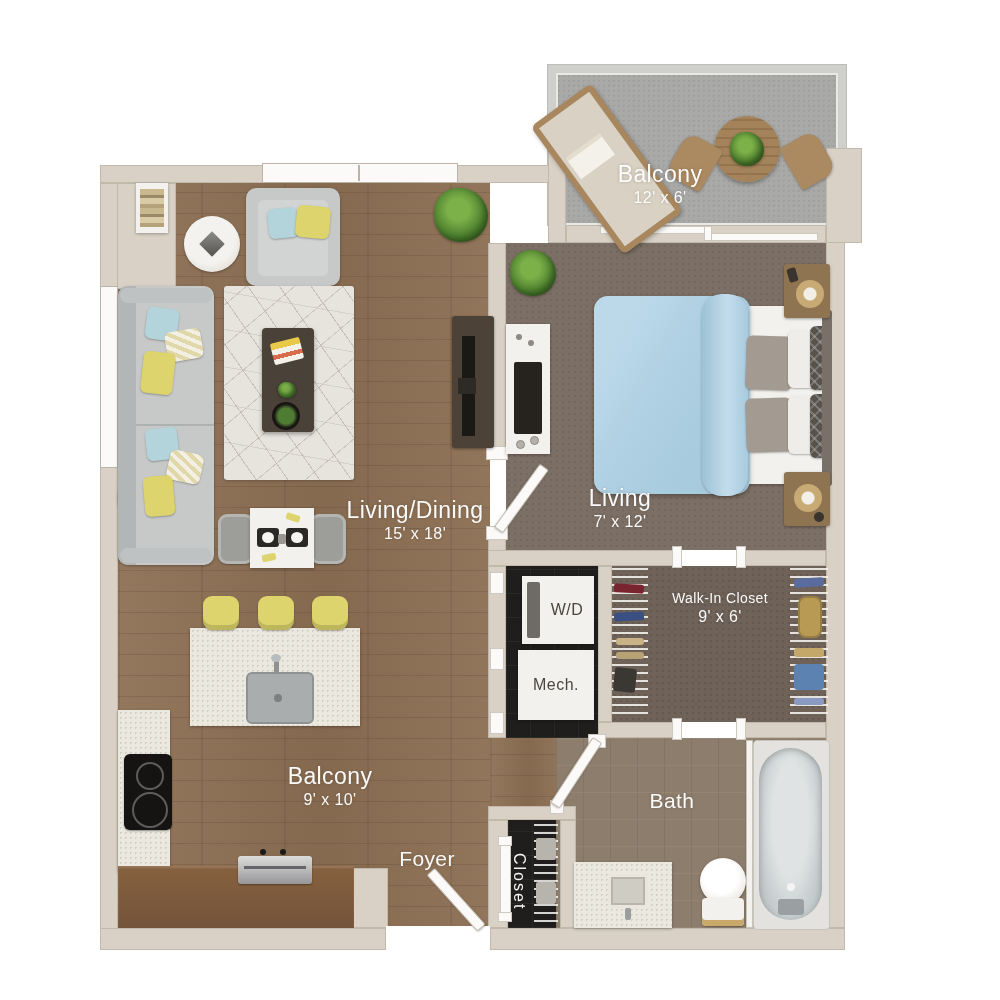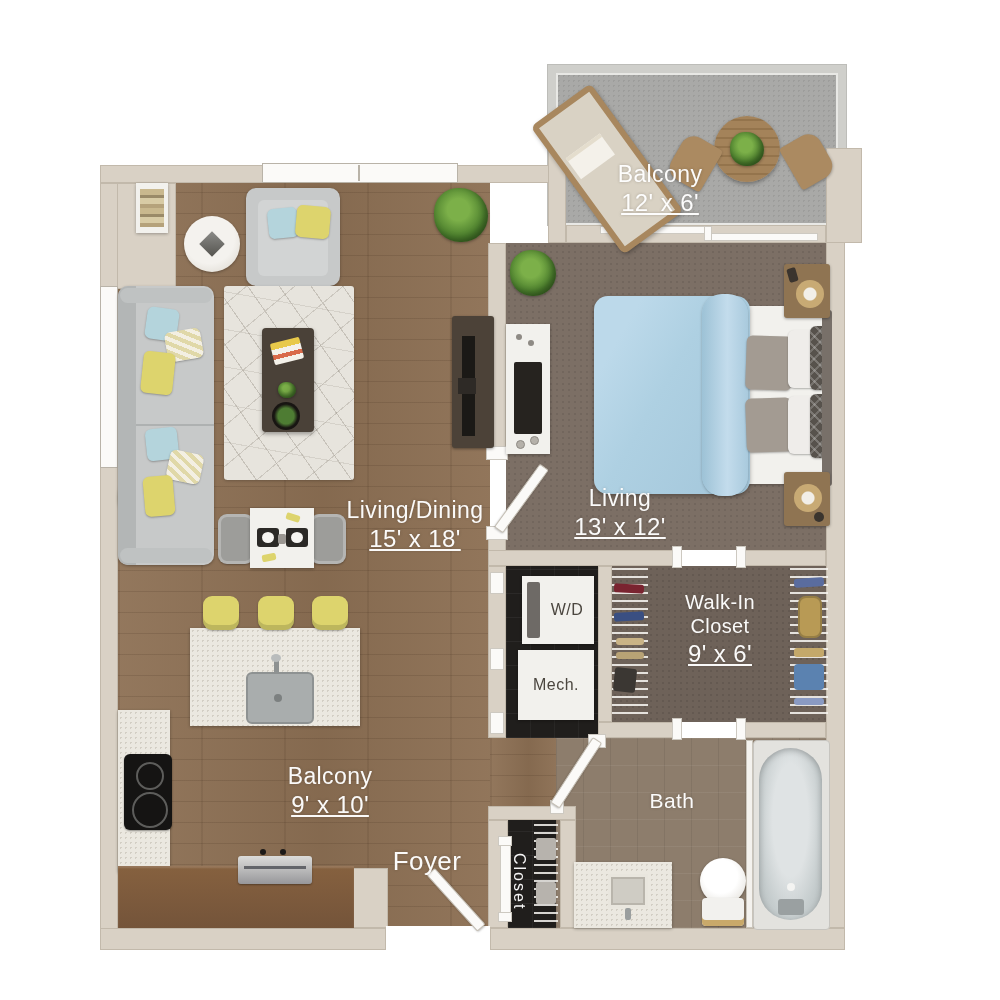--- a/index.html
+++ b/index.html
@@ -46,21 +46,21 @@
       repeating-linear-gradient(-40deg, rgba(150,143,132,.34) 0 1px, transparent 1px 31px),
       repeating-linear-gradient(10deg, rgba(150,143,132,.22) 0 1px, transparent 1px 37px);}
   .round-table{border-radius:50%;background:radial-gradient(circle at 45% 40%, #f4f2ee 0 55%, #dedad2 90%);box-shadow:0 1px 3px rgba(0,0,0,.3);}
   .xbase{position:absolute;left:50%;top:50%;width:18px;height:18px;transform:translate(-50%,-50%) rotate(45deg);background:linear-gradient(135deg,#8b8b88,#55544f);}
   .stool{background:#ddd46d;border-radius:9px;box-shadow:inset 0 -5px 0 rgba(0,0,0,.14), 0 1px 2px rgba(0,0,0,.3);}
   .chair{background:#9d9d9a;border-radius:9px;box-shadow:inset 0 0 0 3px rgba(255,255,255,.25), 0 1px 2px rgba(0,0,0,.3);}
   .wood-balc{background:#ab8a61;}
   
   .label{color:rgba(255,255,255,.97);text-align:center;line-height:1.22;letter-spacing:.4px;text-shadow:0 0 3px rgba(60,50,40,.3);}
   .label .nm{display:block;font-size:23px;}
-  .label .dm{display:block;font-size:24px;text-decoration:underline;}
+  .label .dm{display:block;font-size:16px;}
   .label-sm{color:#4b463f;font-size:16px;letter-spacing:.5px;display:flex;align-items:center;justify-content:center;}
   .vtext{writing-mode:vertical-rl;text-orientation:mixed;color:rgba(255,255,255,.96);font-size:16px;letter-spacing:2px;display:flex;align-items:center;justify-content:center;}
 </style>
 </head>
 <body>
 
 <div id="plan">
 
   <div class="abs wood" style="left:118px;top:183px;width:372px;height:745px;"></div>
   <div class="abs wood" style="left:490px;top:738px;width:70px;height:80px;"></div>
@@ -282,31 +282,31 @@
   <div class="abs label" style="left:560px;top:160px;width:200px;">
     <span class="nm">Balcony</span>
     <span class="dm">12' x 6'</span>
   </div>
   <div class="abs label" style="left:310px;top:496px;width:210px;">
     <span class="nm">Living/Dining</span>
     <span class="dm">15' x 18'</span>
   </div>
   <div class="abs label" style="left:515px;top:484px;width:210px;">
     <span class="nm">Living</span>
-    <span class="dm">13' x 12'</span>
+    <span class="dm">7' x 12'</span>
   </div>
   <div class="abs label" style="left:654px;top:590px;width:132px;">
-    <span class="nm" style="font-size:20px;">Walk-In Closet</span>
+    <span class="nm" style="font-size:14px;">Walk-In Closet</span>
     <span class="dm">9' x 6'</span>
   </div>
   <div class="abs label" style="left:228px;top:762px;width:204px;">
     <span class="nm">Balcony</span>
     <span class="dm">9' x 10'</span>
   </div>
   <div class="abs label" style="left:355px;top:846px;width:144px;">
-    <span style="font-size:26px;">Foyer</span>
+    <span style="font-size:21px;">Foyer</span>
   </div>
   <div class="abs label" style="left:600px;top:788px;width:144px;">
     <span style="font-size:21px;">Bath</span>
   </div>
   <div class="abs vtext" style="left:506px;top:840px;width:26px;height:84px;">Closet</div>
 
 </div>
 
 </body></html>

